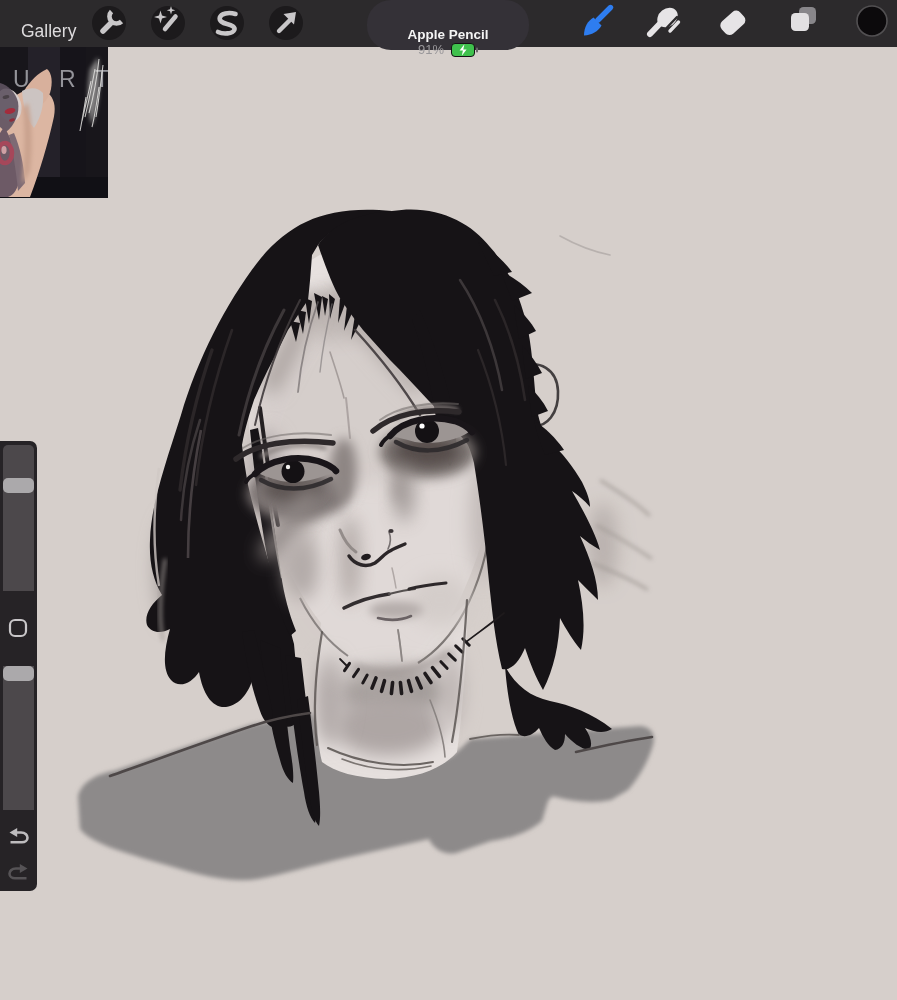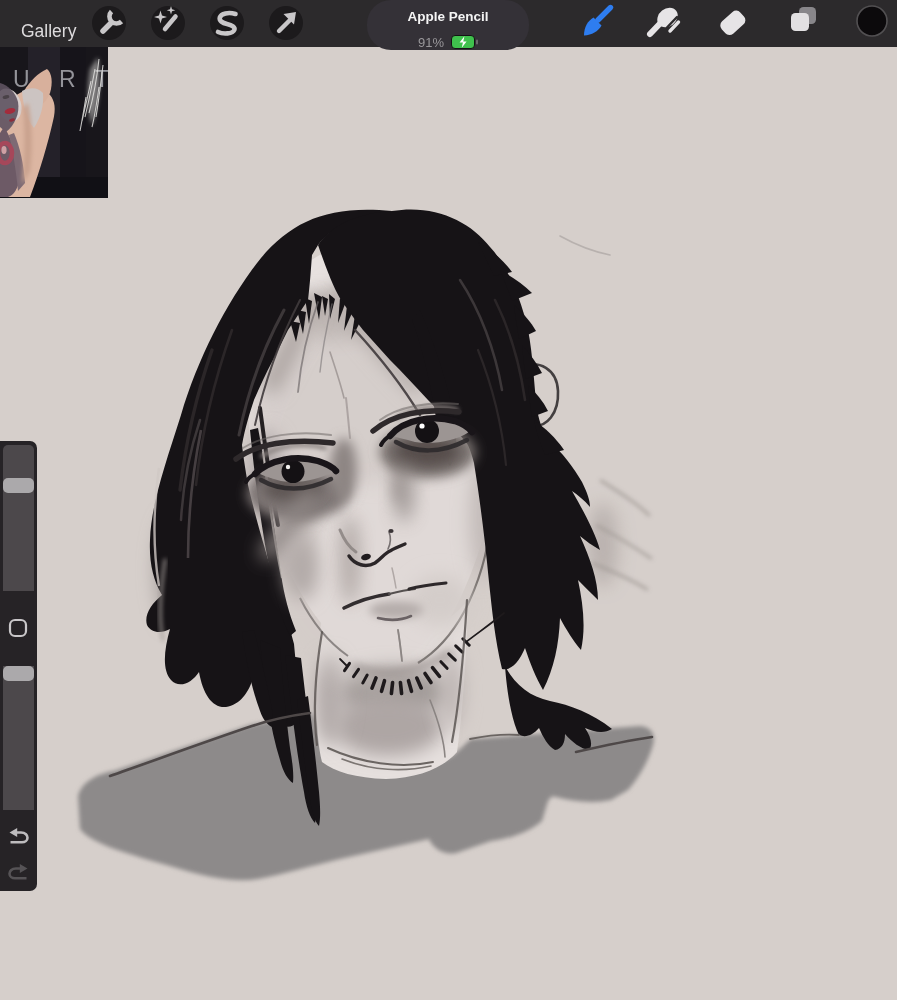--- a/index.html
+++ b/index.html
@@ -2,22 +2,22 @@
 <html><head>
 <meta charset="utf-8">
 <style>
   html,body{margin:0;padding:0;}
   body{width:897px;height:1000px;overflow:hidden;background:#d6cfcb;font-family:"Liberation Sans",sans-serif;position:relative;}
   .abs{position:absolute;}
   #toolbar{left:0;top:0;width:897px;height:47px;background:#2c2a2c;z-index:50;}
   #gallery{left:21px;top:8px;height:47px;line-height:47px;color:#dddbdd;font-size:17.5px;z-index:51;}
   .cbtn{width:34px;height:34px;border-radius:50%;background:#1c1a1c;top:6px;z-index:51;}
   #pill{left:367px;top:0px;width:162px;height:50px;border-radius:24px;background:#343137;z-index:51;text-align:center;}
-  #pill .t1{margin-top:9px;font-size:13.5px;font-weight:bold;color:#f4f4f4;}
-  #pill .t2{margin-top:11px;font-size:13px;color:#99979a;display:flex;align-items:flex-start;justify-content:center;gap:7px;}
+  #pill .t1{margin-top:27px;font-size:13.5px;font-weight:bold;color:#f4f4f4;}
+  #pill .t2{margin-top:0;font-size:13px;color:#99979a;display:flex;align-items:flex-end;justify-content:center;gap:7px;}
   #sidebar{left:0px;top:441px;width:37px;height:450px;background:#262326;border-radius:0 7px 7px 0;z-index:40;}
   .track{left:3px;width:31px;background:#4c484b;position:absolute;}
   .handle{left:3px;width:31px;height:15px;border-radius:5px;background:#aba9ab;position:absolute;}
 </style>
 </head>
 <body>
 
 <svg class="abs" style="left:0;top:0;z-index:1;filter:blur(0.5px)" width="897" height="1000" viewBox="0 0 897 1000">
   <rect x="0" y="47" width="897" height="953" fill="#d6cfcb"></rect>
   <defs>

